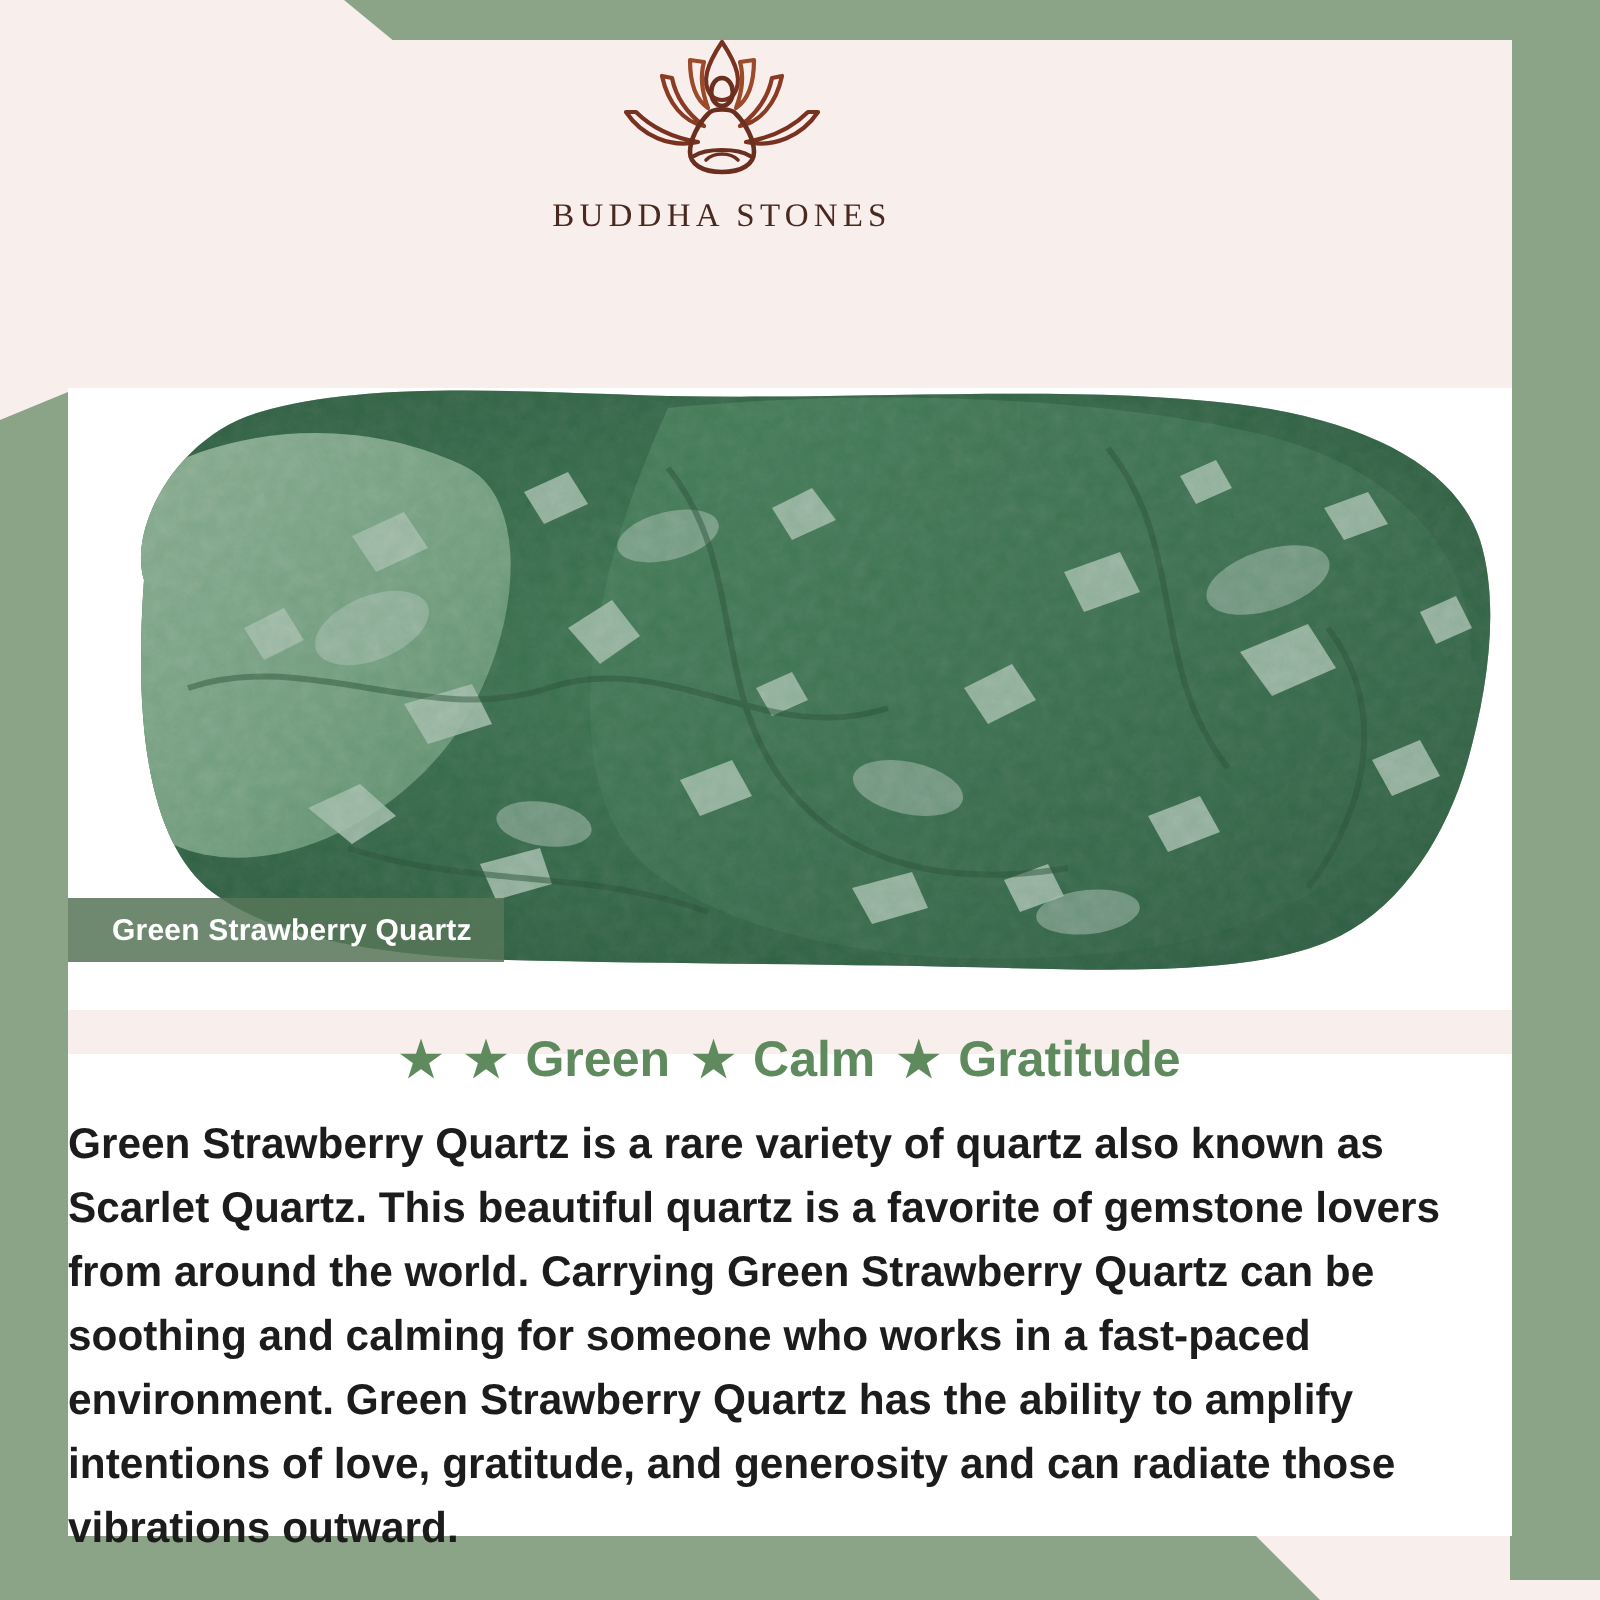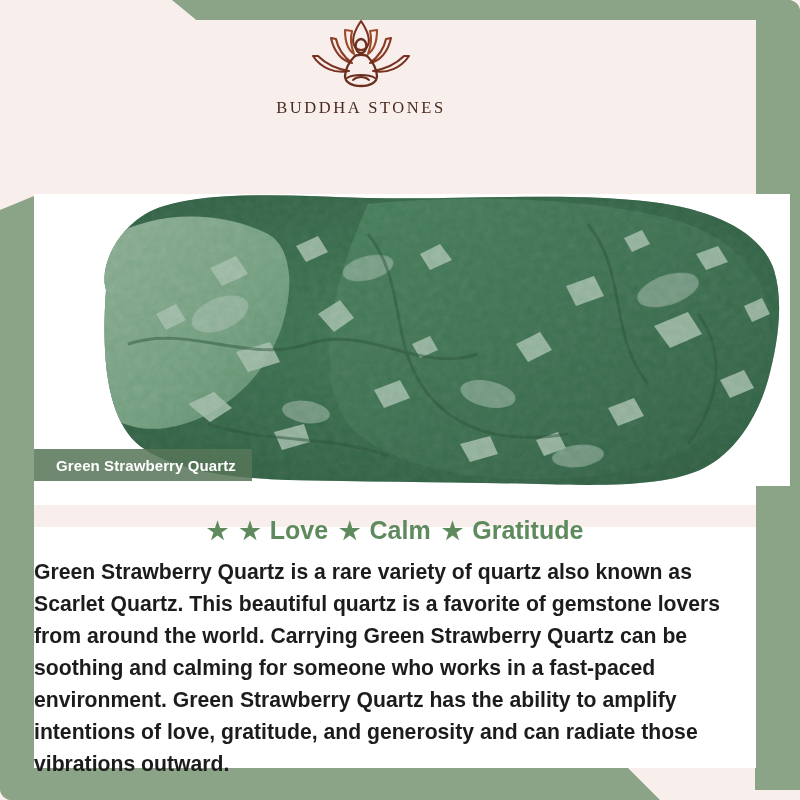--- a/index.html
+++ b/index.html
@@ -7,21 +7,20 @@
     width:800px;height:800px;
     background:#f8efec;
     font-family:"Liberation Sans", sans-serif;
     overflow:hidden;
   }
   .poster{
     position:relative;
     width:800px;height:800px;
     background:#f8efec;
     overflow:hidden;
-    border-radius:12px;
   }
 
   
   .band-top{
     position:absolute;
     left:0;top:0;width:800px;height:56px;
     background:#8ba386;
     clip-path:polygon(215px 0, 800px 0, 800px 56px, 240px 56px, 172px 0);
     z-index:1;
   }
@@ -104,21 +103,20 @@
   }
 
   
   .photo{
     position:absolute;
     left:34px;top:194px;
     width:722px;height:292px;
     z-index:3;
     overflow:hidden;
     background:#ffffff;
-    padding-left:34px;
   }
   .photo svg{display:block;width:100%;height:100%;}
 
   .photo-label{
     position:absolute;
     left:0;top:255px;
     height:32px;
     padding:0 16px 0 22px;
     display:flex;align-items:center;
     background:rgba(86,118,89,0.86);
@@ -305,21 +303,21 @@
       <span>Green Strawberry Quartz</span>
     </div>
   </div>
 
   <div class="keywords">
     <div class="kw">
       <span class="star">★</span>
     </div>
     <div class="kw">
       <span class="star">★</span>
-      <span>Love</span>
+      <span>Green</span>
     </div>
     <div class="kw">
       <span class="star">★</span>
       <span>Calm</span>
     </div>
     <div class="kw">
       <span class="star">★</span>
       <span>Gratitude</span>
     </div>
   </div>

